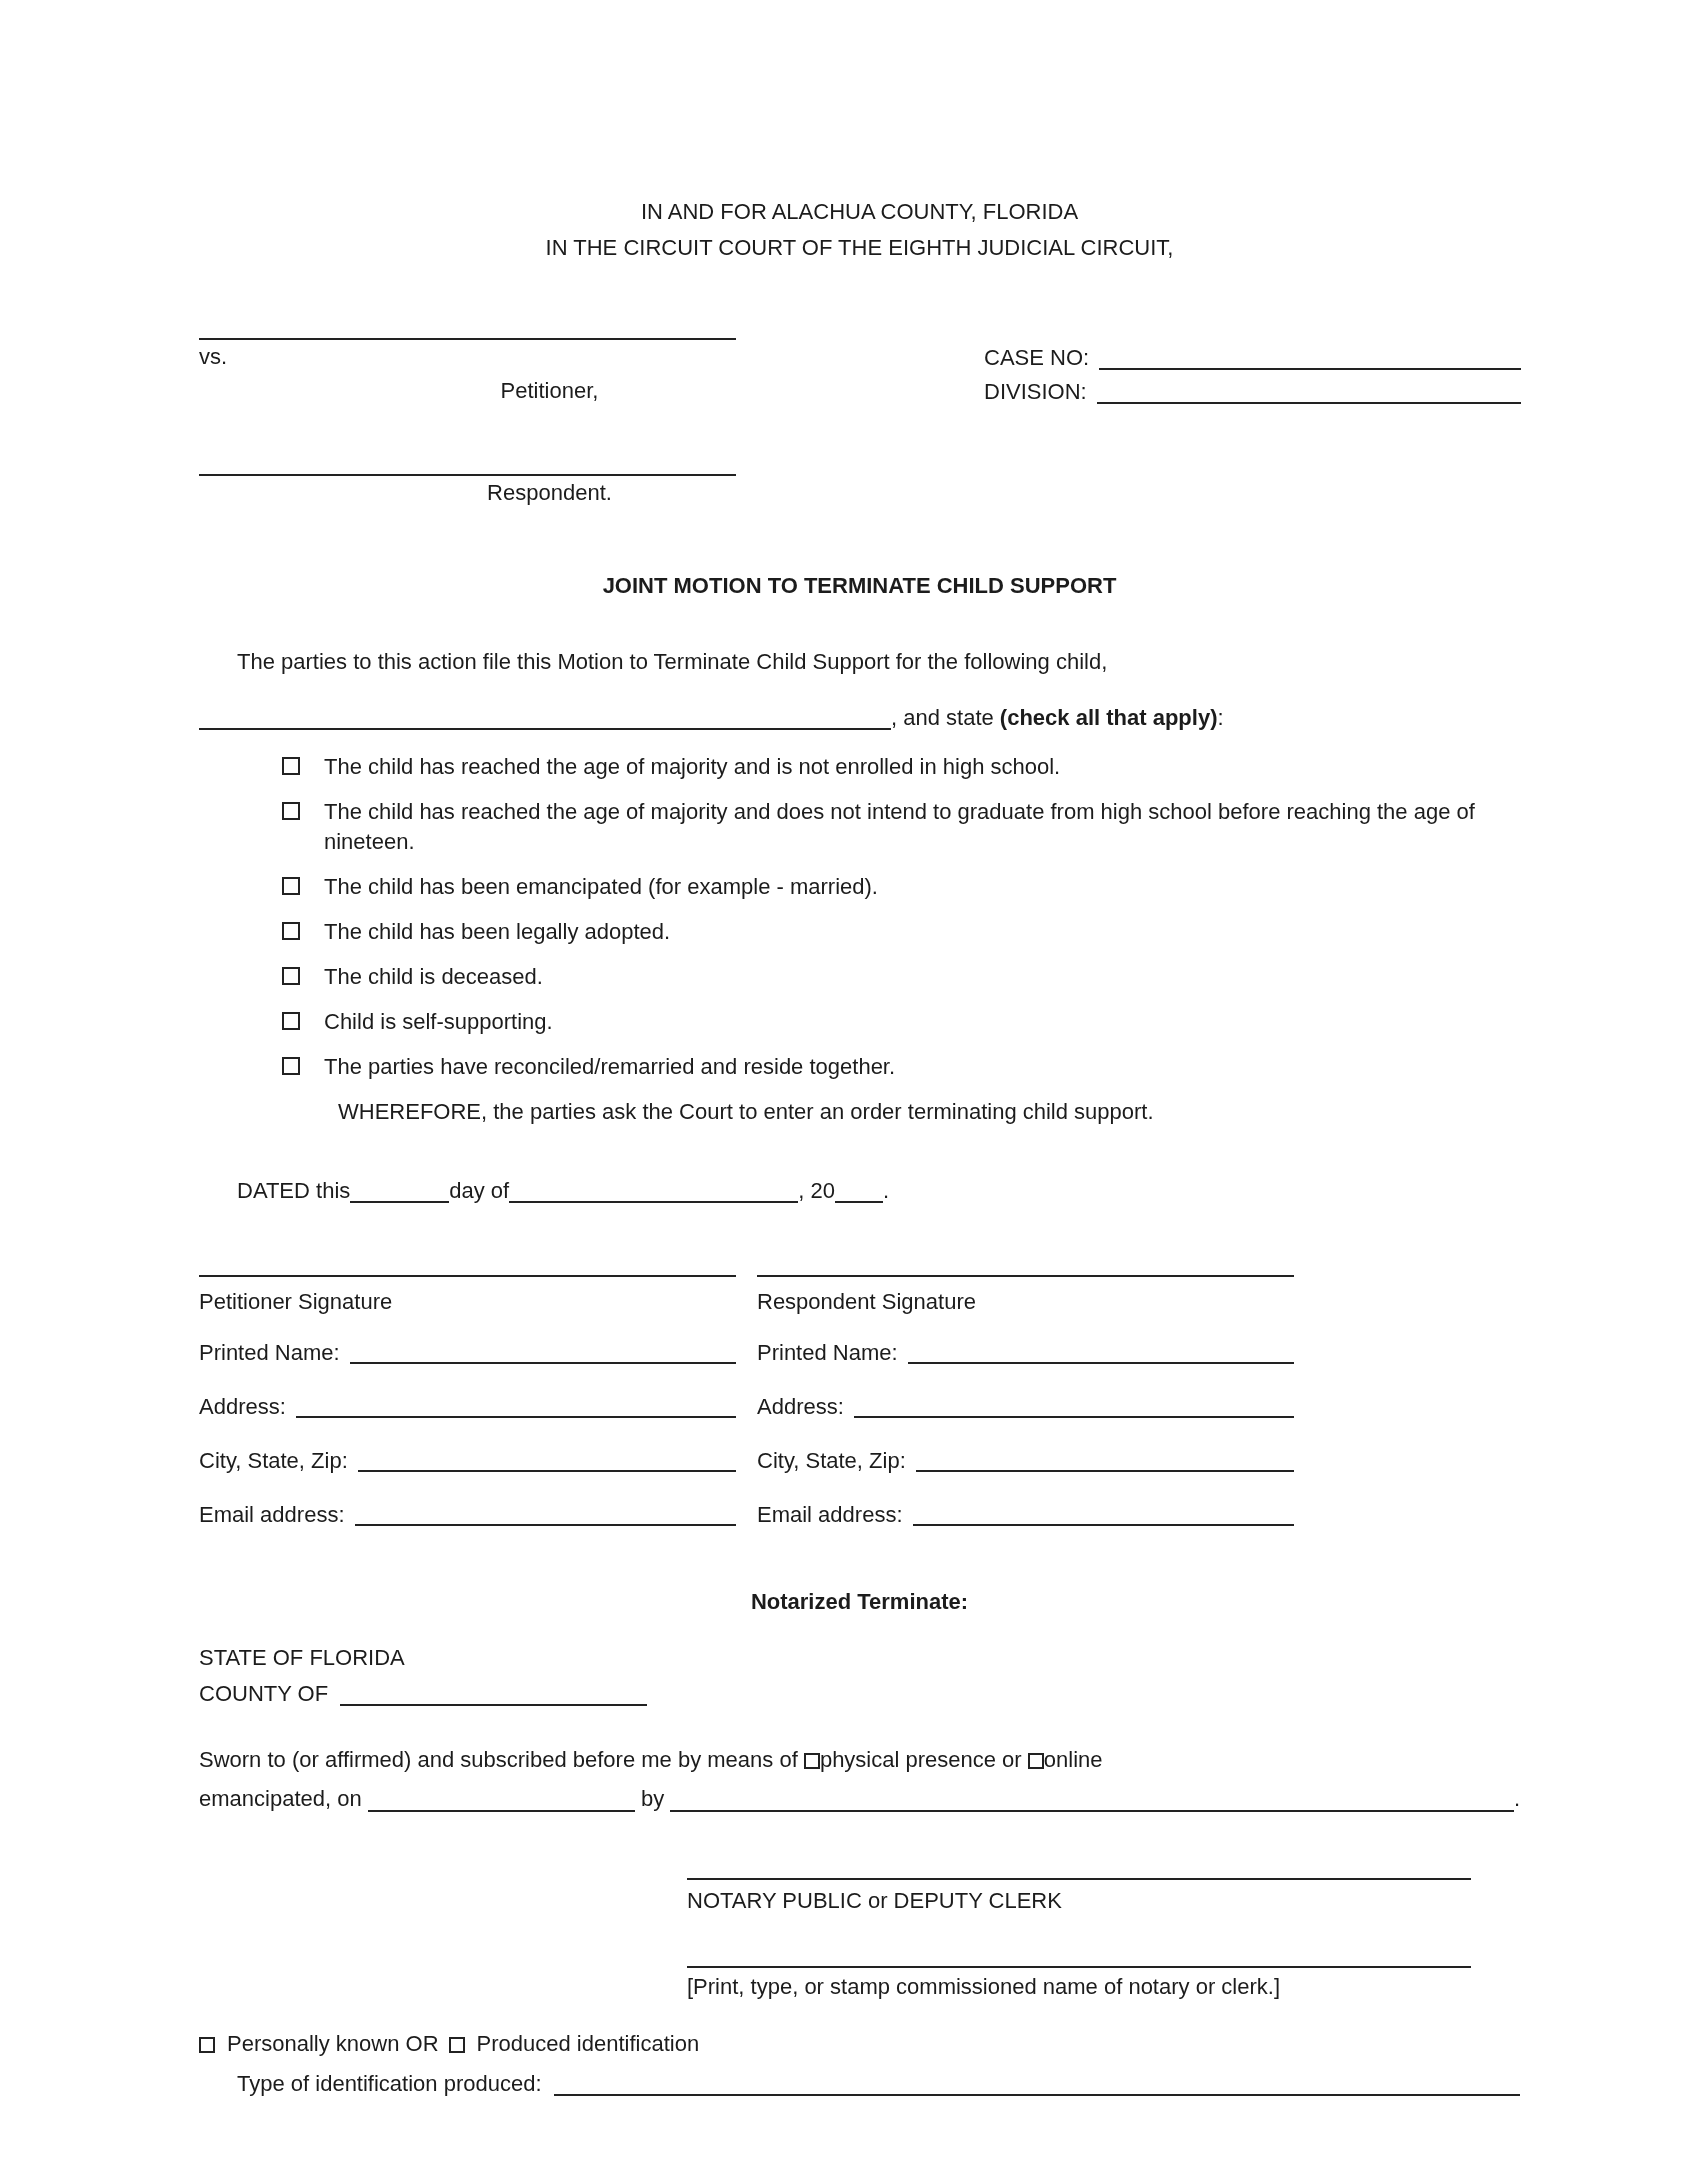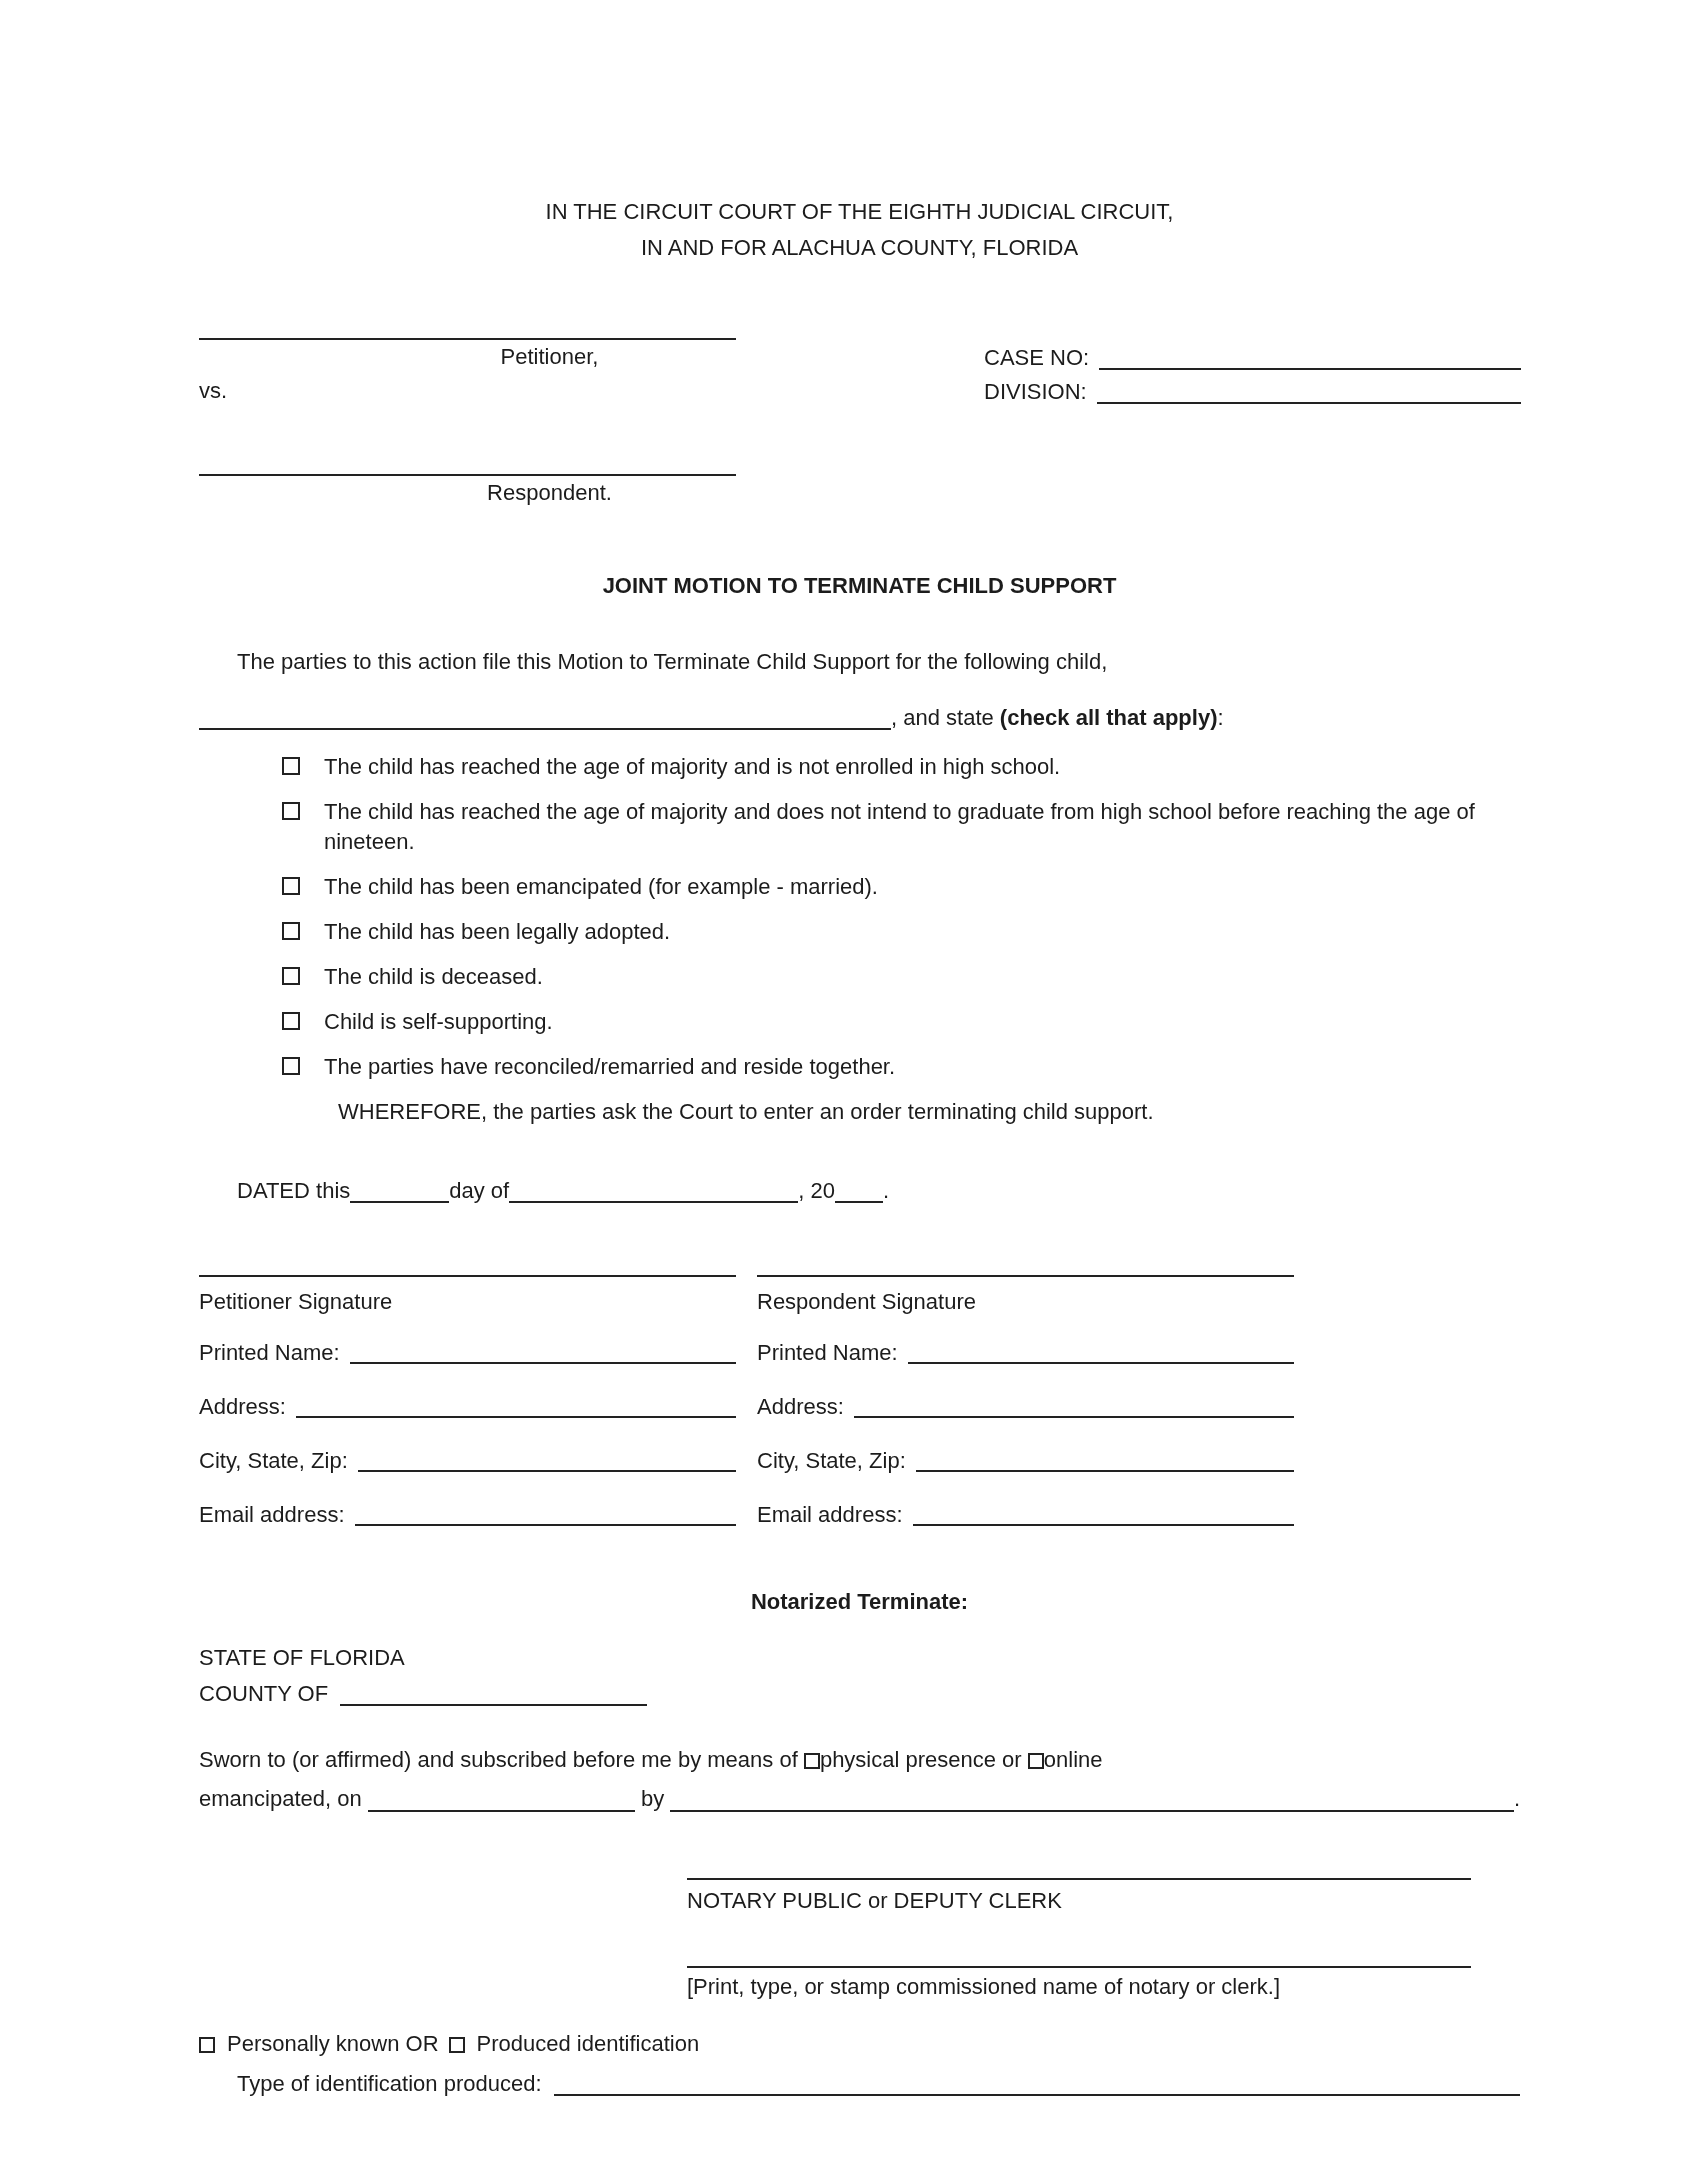--- a/index.html
+++ b/index.html
@@ -104,29 +104,29 @@
   .type-row .lbl { margin-right:12px; white-space:nowrap; line-height:32px; }
   .type-row .uline { margin-bottom:4px; }
 </style>
 </head>
 <body>
 
 <div class="page">
   <div class="content">
 
     <div class="hdr">
+      <div>IN AND FOR ALACHUA COUNTY, FLORIDA</div>
       <div>IN THE CIRCUIT COURT OF THE EIGHTH JUDICIAL CIRCUIT,</div>
-      <div>IN AND FOR ALACHUA COUNTY, FLORIDA</div>
     </div>
 
     <div class="caption-grid">
       <div>
         <span class="cap-uline"></span>
+        <div class="cap-row">vs.</div>
         <div class="cap-row party-label">Petitioner,</div>
-        <div class="cap-row">vs.</div>
       </div>
       <div>
         <div class="cap-spacer"></div>
         <div class="label-line">
           <span class="lbl">CASE NO:</span>
           <span class="uline fill"></span>
         </div>
         <div class="label-line">
           <span class="lbl">DIVISION:</span>
           <span class="uline fill"></span>

